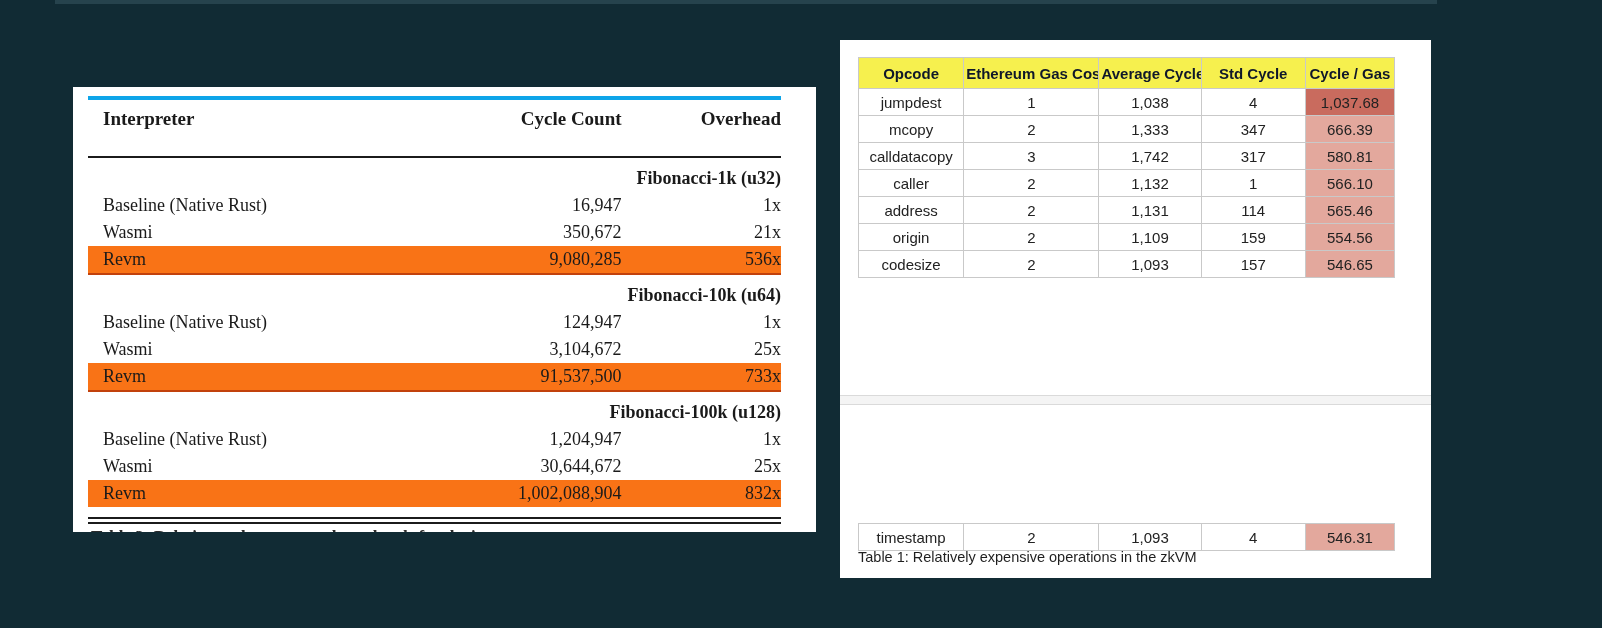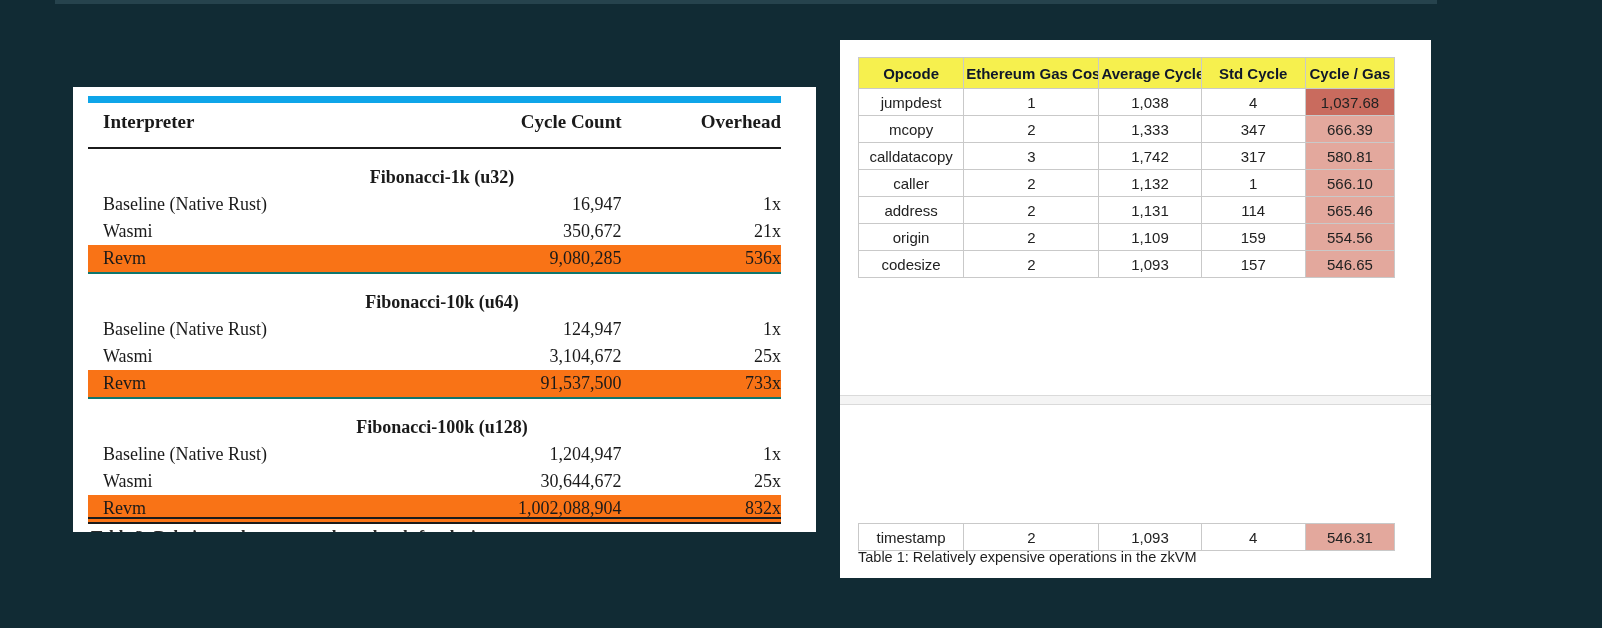--- a/index.html
+++ b/index.html
@@ -22,37 +22,37 @@
     overflow:hidden;
     font-family:"Liberation Serif",serif;
     color:#1a1a1a;
   }
   .paper-table{
     position:absolute;left:15px;top:9px;width:693px;
     border-collapse:collapse;
     font-size:18px;
   }
   .paper-table thead th{
-    border-top:7px solid #0ea5e9;
+    border-top:4px solid #0ea5e9;
     border-bottom:2px solid #1b1b1b;
     font-size:19px;font-weight:bold;
-    padding:8px 0 14px 0;
+    padding:8px 0 26px 0;
   }
   .paper-table th.c1{text-align:left;padding-left:15px;}
   .paper-table .num{text-align:right;}
   .paper-table td,.paper-table tbody th{
     padding:3px 0;font-weight:normal;vertical-align:middle;
     line-height:21px;
   }
   .paper-table td.c1{padding-left:15px;text-align:left;}
   .paper-table tbody th.group-title{
-    text-align:center;padding:18px 0 3px 15px;
+    text-align:right;padding:10px 0 3px 15px;
     font-weight:bold;font-size:18px;
   }
-  .paper-table tr.sep th{border-top:2px solid #0f766e;}
+  .paper-table tr.sep th{border-top:2px solid #c2410c;}
   .paper-table tr.hl td{background:#f97316;}
   .dbl-rule{
     position:absolute;left:15px;top:430px;width:693px;height:3px;
     border-top:2px solid #1b1b1b;border-bottom:2px solid #1b1b1b;
   }
   .clipped-caption{
     position:absolute;left:18px;top:440px;width:690px;height:6px;
     overflow:hidden;
     font-size:17px;font-weight:600;color:#2b2b2b;
     line-height:20px;white-space:nowrap;

